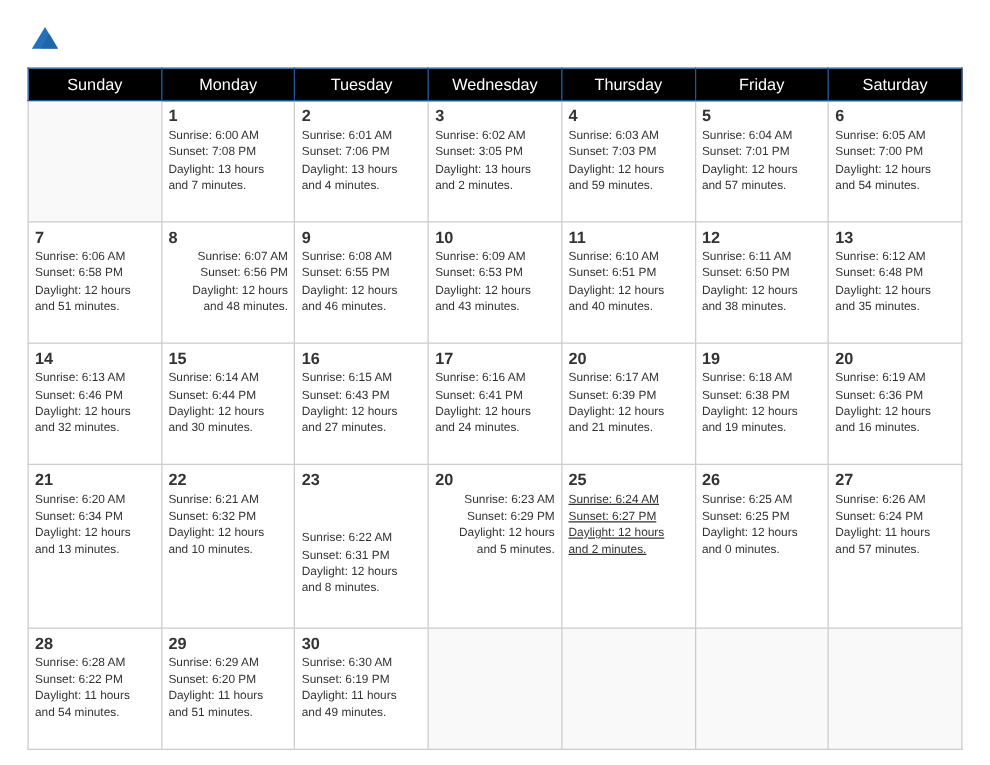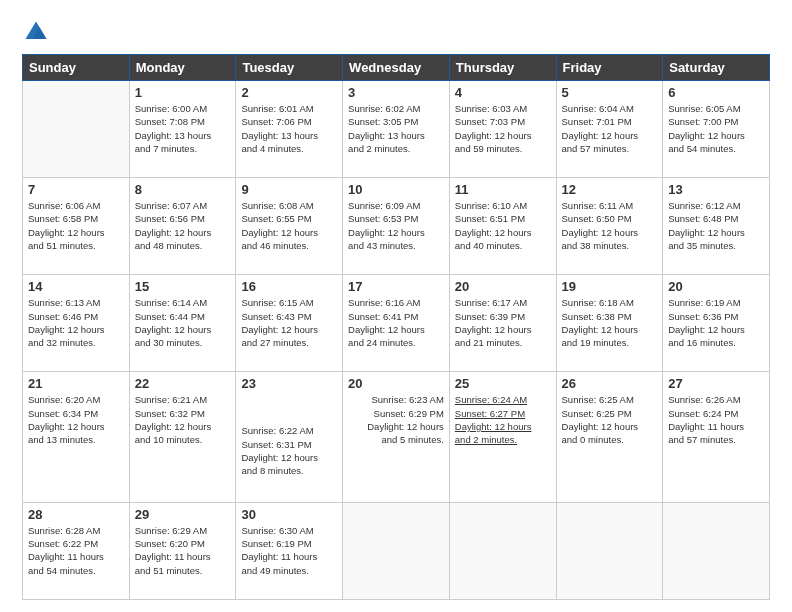--- a/index.html
+++ b/index.html
@@ -53,26 +53,26 @@
       color: #555;
     }
     .calendar {
       flex: 1;
       border: 1px solid #ccc;
       border-collapse: collapse;
       width: 100%;
       table-layout: fixed;
     }
     .calendar th {
-      background: #404040;
+      background: #000000;
       color: #fff;
-      text-align: left;
+      text-align: center;
       padding: 5px 6px;
       font-size: 13px;
-      font-weight: bold;
+      font-weight: normal;
       border: 1px solid #1a5a9a;
     }
     .calendar td {
       border: 1px solid #ccc;
       vertical-align: top;
       padding: 4px 5px;
       font-size: 10px;
       color: #333;
       height: 82px;
     }
@@ -180,21 +180,21 @@
         <tr class="week-row">
           <td>
             <span class="day-num">7</span>
             <div class="day-info" style="white-space: pre-line;">Sunrise: 6:06 AM
 Sunset: 6:58 PM
 Daylight: 12 hours
 and 51 minutes.</div>
           </td>
           <td>
             <span class="day-num">8</span>
-            <div class="day-info" style="white-space: pre-line;">Sunrise: 6:07 AM
+            <div class="day-info" style="white-space: pre-line; text-align: right;">Sunrise: 6:07 AM
 Sunset: 6:56 PM
 Daylight: 12 hours
 and 48 minutes.</div>
           </td>
           <td>
             <span class="day-num">9</span>
             <div class="day-info" style="white-space: pre-line;">Sunrise: 6:08 AM
 Sunset: 6:55 PM
 Daylight: 12 hours
 and 46 minutes.</div>

